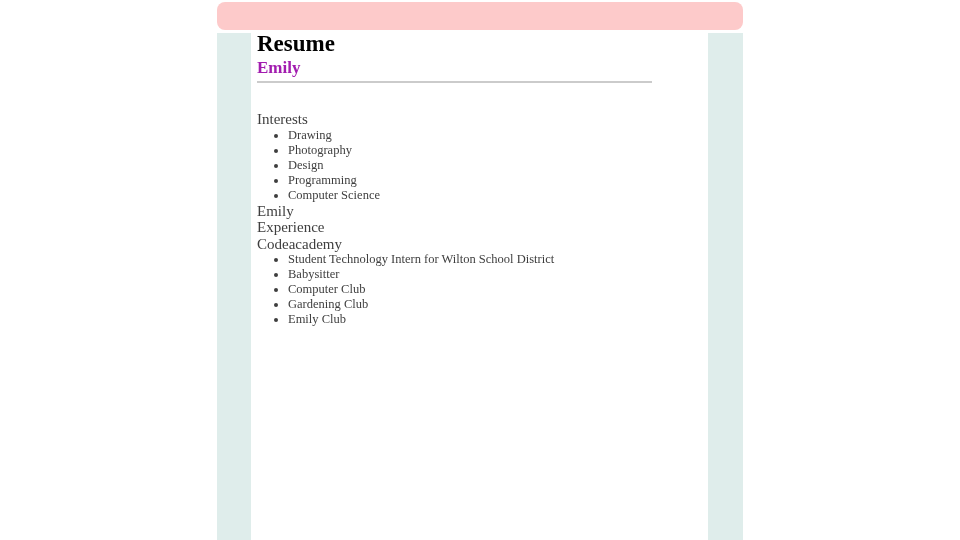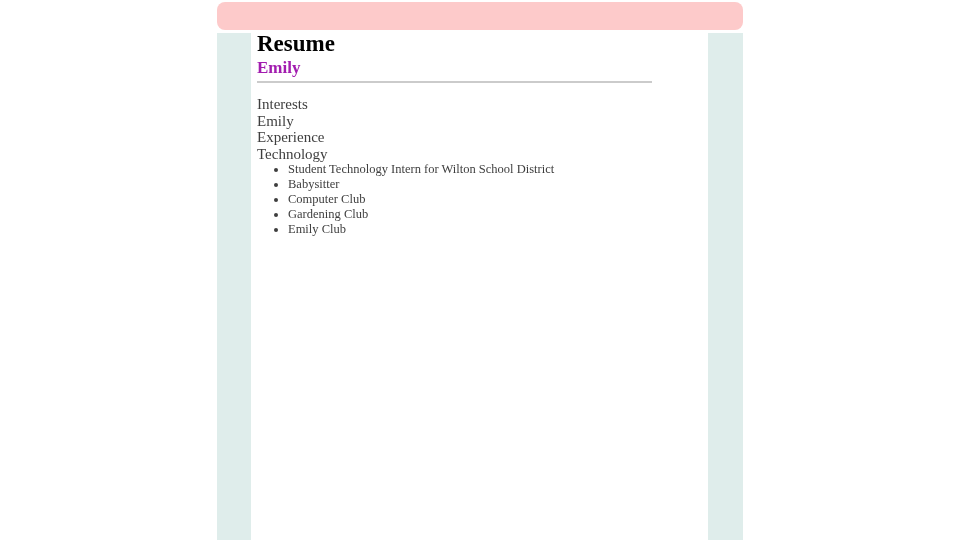--- a/index.html
+++ b/index.html
@@ -55,21 +55,21 @@
     font-weight: bold;
     color: #a21caf;
   }
   hr.divider {
     margin: 4px 0 0;
     width: 395px;
     border: none;
     border-top: 2px solid #cbcbcb;
     height: 0;
   }
-  .sections { margin-top: 13px; }
+  .sections { margin-top: 28px; }
   h3.section-heading {
     margin: 0;
     font-size: 15px;
     line-height: 16.5px;
     font-weight: normal;
     color: #3e3e3e;
   }
   ul.section-list {
     margin: 0;
     padding-left: 31px;
@@ -93,26 +93,33 @@
       <div class="stripe left"></div>
 
       <div class="content">
         <h1 class="title">Resume</h1>
         <h2 class="name">Emily</h2>
         <hr class="divider">
 
         <div class="sections">
 
           <h3 class="section-heading">Interests</h3>
+          <ul class="section-list">
+            <li>Drawing</li>
+            <li>Photography</li>
+            <li>Design</li>
+            <li>Programming</li>
+            <li>Computer Science</li>
+          </ul>
 
           <h3 class="section-heading">Emily</h3>
 
           <h3 class="section-heading">Experience</h3>
 
-          <h3 class="section-heading">Technology</h3>
+          <h3 class="section-heading">Codeacademy</h3>
           <ul class="section-list">
             <li>Student Technology Intern for Wilton School District</li>
             <li>Babysitter</li>
           </ul>
 
           <ul class="section-list">
             <li>Computer Club</li>
             <li>Gardening Club</li>
             <li>Emily Club</li>
           </ul>

